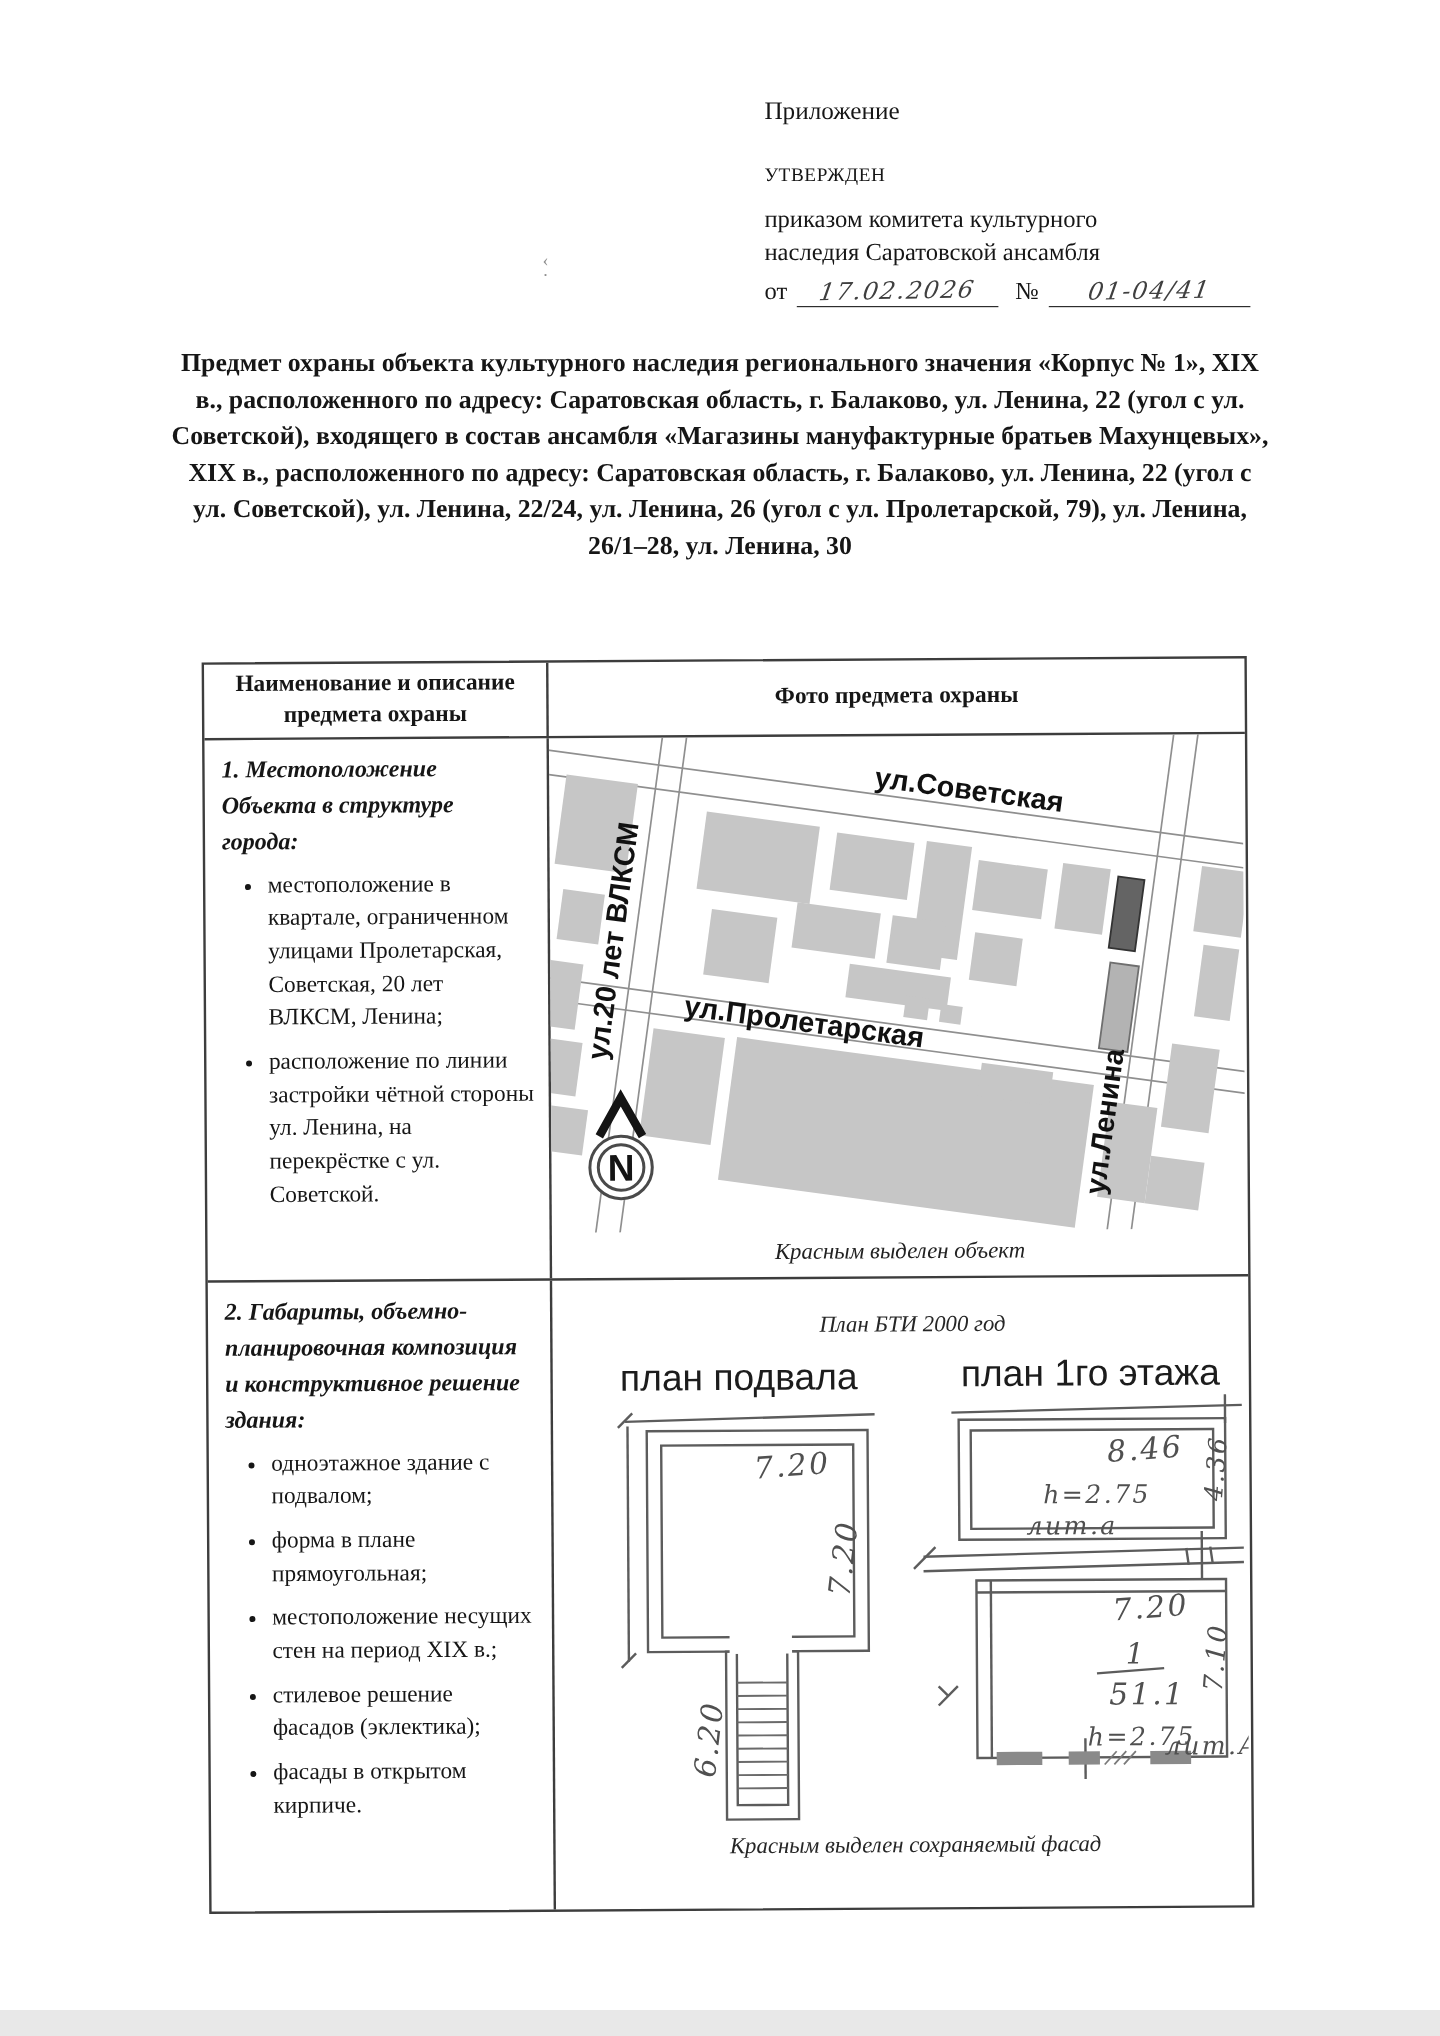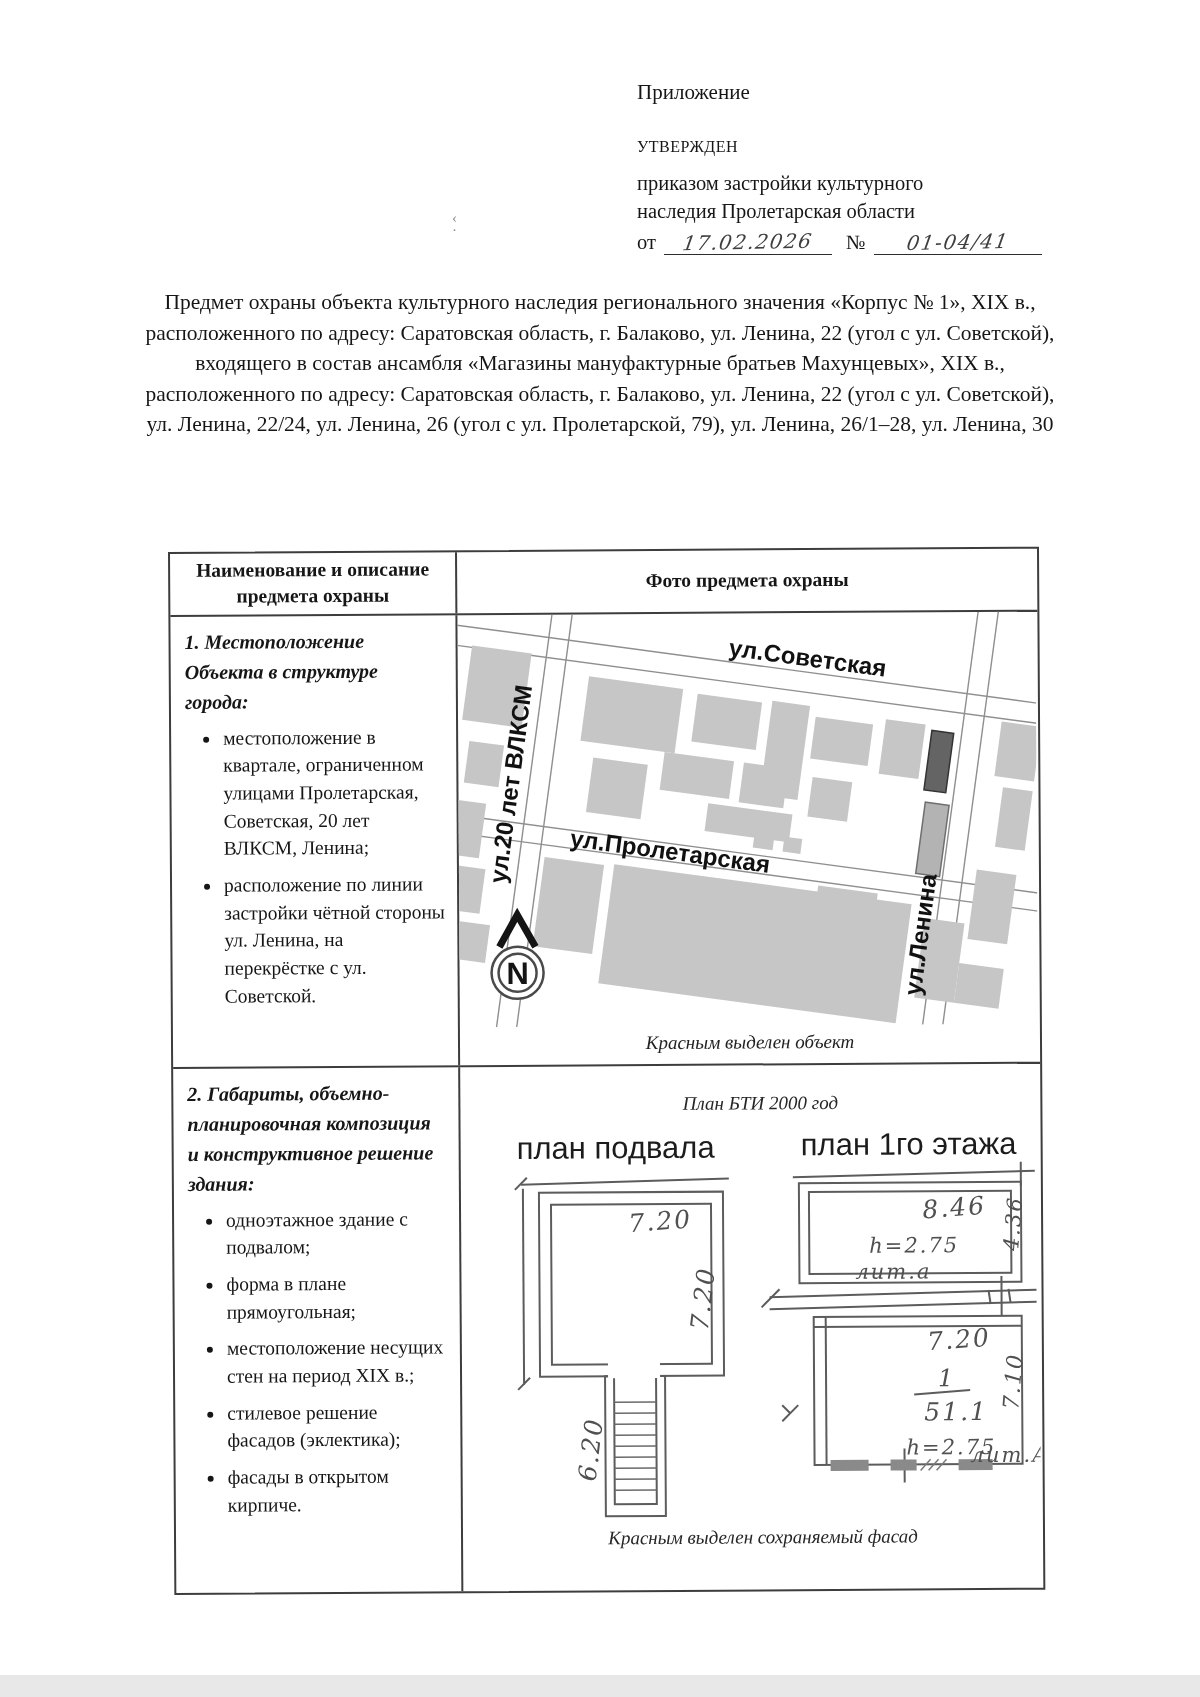--- a/index.html
+++ b/index.html
@@ -13,21 +13,21 @@
   .appr-line1{left:637px;top:172px;font-size:20.5px;}
   .appr-line2{left:637px;top:200px;font-size:20.5px;}
   .appr-from{left:637px;top:230px;font-size:20.5px;white-space:nowrap;}
   .hand{font-family:"DejaVu Serif",serif;font-style:italic;color:#3f3f3f;
         letter-spacing:1.5px;font-size:20px;display:inline-block;transform:skewX(-10deg) rotate(-1deg);}
   .uline{display:inline-block;border-bottom:1.6px solid #2d2d2d;text-align:center;}
   .uline.date{width:168px;margin:0 14px 0 8px;}
   .uline.num{width:168px;margin-left:8px;}
 
   
-  .doc-title{left:142px;top:287px;width:916px;text-align:center;font-weight:normal;
+  .doc-title{left:142px;top:287px;width:916px;text-align:center;font-weight:bold;
              font-size:21.5px;line-height:30.5px;}
 
   
   .doc-table{left:168px;top:552px;width:867px;border:2px solid #3d3d3d;background:#fff;
              transform:rotate(-0.35deg);transform-origin:left top;}
   .tr{display:flex;}
   .tr + .tr{border-top:2px solid #3d3d3d;}
   .td-left{width:287px;border-right:2px solid #3d3d3d;box-sizing:border-box;}
   .td-right{flex:1;box-sizing:border-box;}
   .th{display:flex;align-items:center;justify-content:center;text-align:center;
@@ -49,22 +49,22 @@
   .scan-line{left:296px;top:1683px;width:904px;height:3px;background:#4a4a4a;transform:rotate(-0.15deg);}
   .scan-noise{left:452px;top:212px;width:16px;height:26px;color:#8f8f8f;font-size:15px;line-height:12px;}
 </style>
 </head>
 <body>
 
 <div class="page">
 
   <div class="abs annex">Приложение</div>
   <div class="abs approved">УТВЕРЖДЕН</div>
-  <div class="abs appr-line1">приказом застройки культурного</div>
-  <div class="abs appr-line2">наследия Пролетарская области</div>
+  <div class="abs appr-line1">приказом комитета культурного</div>
+  <div class="abs appr-line2">наследия Саратовской ансамбля</div>
   <div class="abs appr-from">
     <span>от</span><span class="uline date"><span class="hand">17.02.2026</span></span><span>№</span><span class="uline num"><span class="hand">01-04/41</span></span>
   </div>
 
   <div class="abs scan-noise">‹<br>·</div>
 
   <div class="abs doc-title">Предмет охраны объекта культурного наследия регионального значения «Корпус № 1», XIX в., расположенного по адресу: Саратовская область, г. Балаково, ул. Ленина, 22 (угол с ул. Советской), входящего в состав ансамбля «Магазины мануфактурные братьев Махунцевых», XIX в., расположенного по адресу: Саратовская область, г. Балаково, ул. Ленина, 22 (угол с ул. Советской), ул. Ленина, 22/24, ул. Ленина, 26 (угол с ул. Пролетарской, 79), ул. Ленина, 26/1–28, ул. Ленина, 30</div>
 
   <div class="abs doc-table">
 

